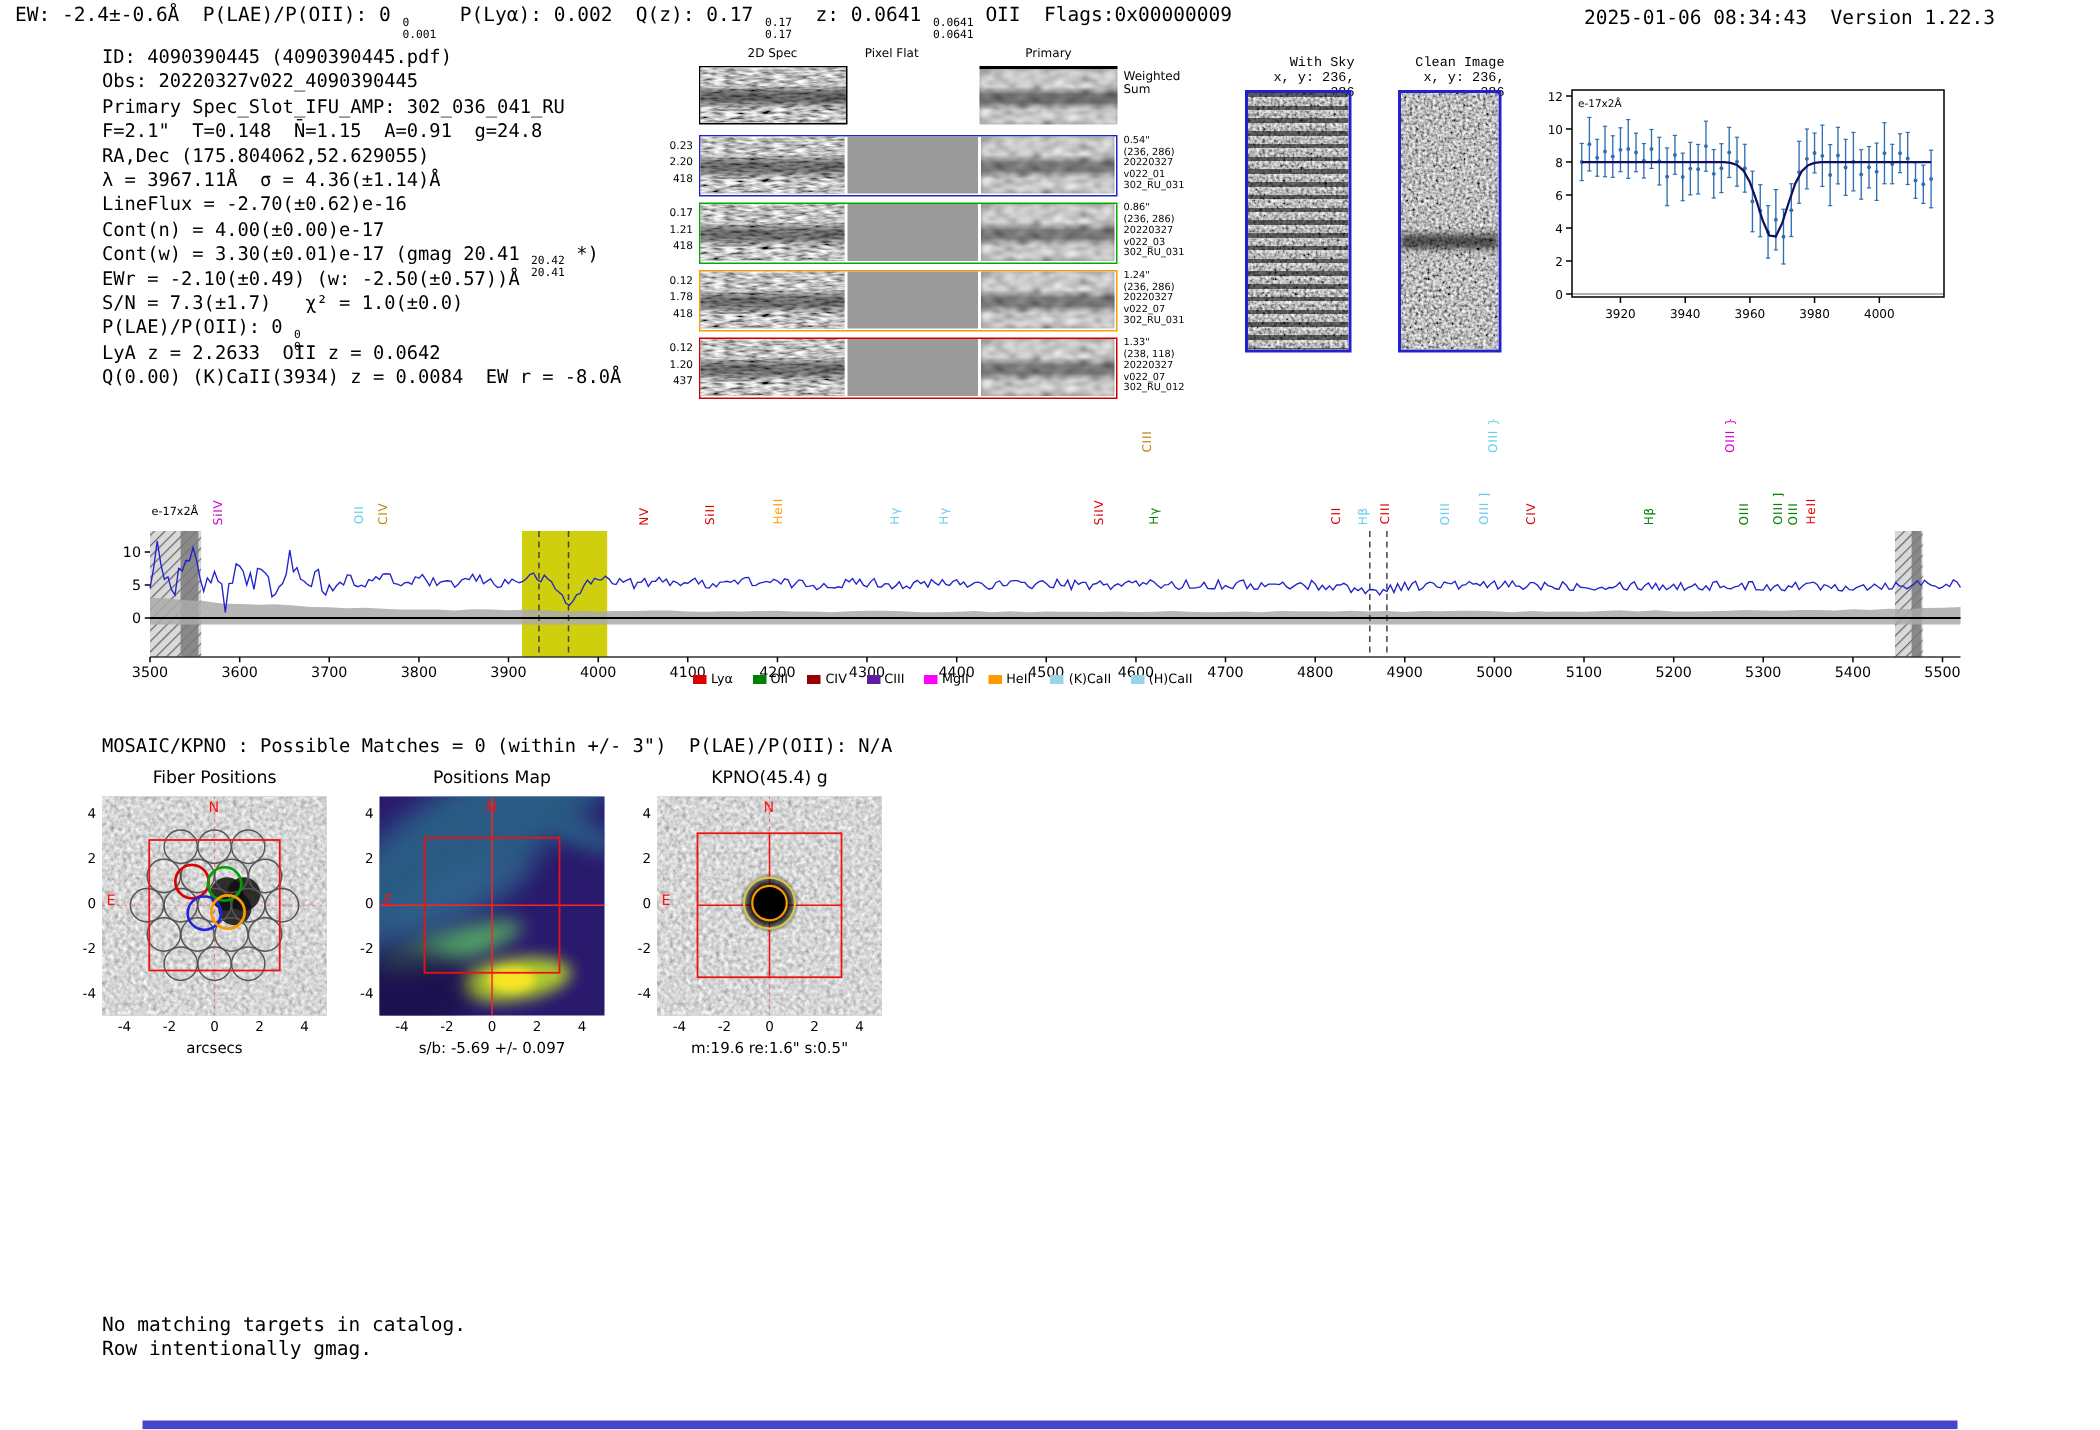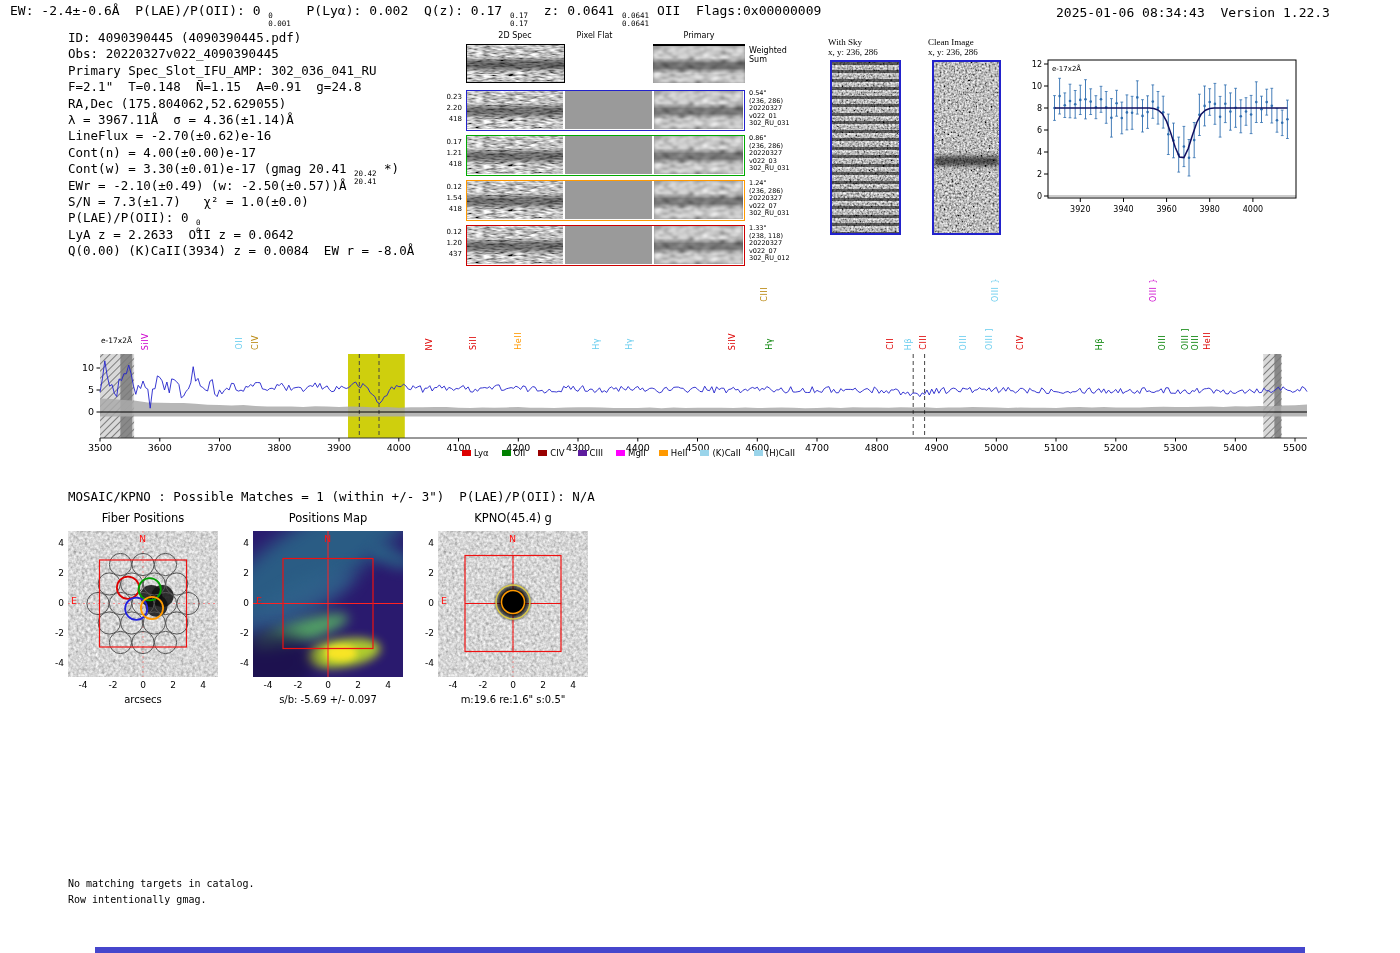--- a/index.html
+++ b/index.html
@@ -7,40 +7,40 @@
         font-family:"DejaVu Sans Mono",monospace;color:#000;}
   .a{position:absolute;}
   .sans{font-family:"DejaVu Sans",sans-serif;}
   #header-left{left:10px;top:3px;font-size:13px;white-space:pre;}
   #header-right{left:1056px;top:5px;font-size:13px;white-space:pre;}
   #info-block{left:68px;top:30px;font-size:12.5px;line-height:16.4px;white-space:pre;}
   .iline{height:16.4px;}
   .stack{display:inline-flex;flex-direction:column;vertical-align:-3px;font-size:7.5px;line-height:7.5px;text-align:left;}
   .colhdr{font-size:8px;text-align:center;top:31px;font-family:"DejaVu Sans",sans-serif;}
   #wsum{left:749px;top:46px;font-size:8px;line-height:9px;font-family:"DejaVu Sans",sans-serif;}
-  .skyt{font-size:9px;text-align:left;font-family:Liberation Serif, serif;}
+  .skyt{font-size:9px;text-align:right;font-family:Liberation Mono, monospace;}
   #wsbox,#cibox{border:2px solid #2222cc;overflow:hidden;}
   #wsbox{left:830px;top:60px;width:67px;height:171px;}
   #cibox{left:932px;top:60px;width:65px;height:171px;}
   #e17-main{left:101px;top:336px;font-size:7.5px;font-family:"DejaVu Sans",sans-serif;}
   #mosaic-line{left:68px;top:489px;font-size:12.5px;white-space:pre;}
   .ctitle{top:511px;width:150px;text-align:center;font-size:11.5px;font-family:"DejaVu Sans",sans-serif;}
   .csub{top:694px;width:190px;text-align:center;font-size:10px;font-family:"DejaVu Sans",sans-serif;}
   .panel{position:absolute;top:531px;width:150px;height:146px;overflow:hidden;background:#cccccc;}
   #panel-fiber{left:68px;}
   #panel-flux{left:253px;background:#2a1a6e;}
   #panel-kpno{left:438px;}
   .tick{position:absolute;font-size:9px;font-family:"DejaVu Sans",sans-serif;}
   .neLabel{position:absolute;font-size:9.5px;color:#ff1111;font-family:"DejaVu Sans",sans-serif;}
   #legend{left:462px;top:448px;display:flex;gap:13px;align-items:center;}
   .legitem{display:flex;align-items:center;gap:3px;font-size:8.5px;font-family:"DejaVu Sans",sans-serif;}
   .legsw{width:9px;height:6px;display:inline-block;}
   .linelabel{position:absolute;writing-mode:vertical-rl;transform:rotate(180deg);
              font-size:8px;font-family:"DejaVu Sans",sans-serif;letter-spacing:0.5px;}
-  #footer{left:68px;top:876px;font-size:10px;line-height:15.5px;white-space:pre;}
+  #footer{left:68px;top:876px;font-size:13px;line-height:15.5px;white-space:pre;}
   #nextbar{left:95px;top:947px;width:1210px;height:6px;background:#4646cc;}
   .blob{position:absolute;border-radius:50%;}
   .nz svg{display:block;}
 </style>
 </head>
 <body>
 
 <div id="page">
 
   <svg width="0" height="0" style="position:absolute">
@@ -438,21 +438,21 @@
       <div class="legitem">
         <span class="legsw" style="background: rgb(154, 212, 234);"></span>
         <span>(K)CaII</span>
       </div>
       <div class="legitem">
         <span class="legsw" style="background: rgb(154, 212, 234);"></span>
         <span>(H)CaII</span>
       </div>
     </div>
 
-  <div id="mosaic-line" class="a">MOSAIC/KPNO : Possible Matches = 1 (within +/- 3")  P(LAE)/P(OII): N/A</div>
+  <div id="mosaic-line" class="a">MOSAIC/KPNO : Possible Matches = 0 (within +/- 3")  P(LAE)/P(OII): N/A</div>
 
   <div class="a ctitle" style="left:68px">Fiber Positions</div>
   <div class="a ctitle" style="left:253px">Positions Map</div>
   <div class="a ctitle" style="left:438px">KPNO(45.4) g</div>
 
   <div id="panel-fiber" class="panel">
       <div class="a nz" style="left: 0px; top: 0px; width: 150px; height: 146px;">
         <svg width="150" height="146">
           <rect width="150" height="146" fill="#8c8c8c"></rect>
           <rect width="150" height="146" filter="url(#nzcut)"></rect>
@@ -626,21 +626,21 @@
       <div class="a nz" style="left: 187px; top: 0px; width: 89px; height: 38px;">
         <svg width="89" height="38">
           <rect width="89" height="38" fill="#8c8c8c"></rect>
           <rect width="89" height="38" filter="url(#nzstripb)"></rect>
         </svg>
         <div class="a" style="left: 0px; top: 0px; width: 89px; height: 38px; background: linear-gradient(transparent 32%, rgba(0, 0, 0, 0.4) 46%, rgba(0, 0, 0, 0.4) 60%, transparent 74%);"></div>
       </div>
     </div>
     <div class="a sans" style="left: 436px; top: 182px; width: 26px; text-align: right; font-size: 7px; line-height: 11px;">
       <div>0.12</div>
-      <div>1.54</div>
+      <div>1.78</div>
       <div>418</div>
     </div>
     <div class="a sans" style="left: 749px; top: 180px; width: 60px; font-size: 6.5px; line-height: 7.6px;">
       <div>1.24"</div>
       <div>(236, 286)</div>
       <div>20220327</div>
       <div>v022_07</div>
       <div>302_RU_031</div>
     </div>
     <div class="a" style="left: 466px; top: 225px; width: 279px; height: 41px; border: 1.5px solid rgb(204, 0, 0); box-sizing: border-box; background: rgb(255, 255, 255);">

